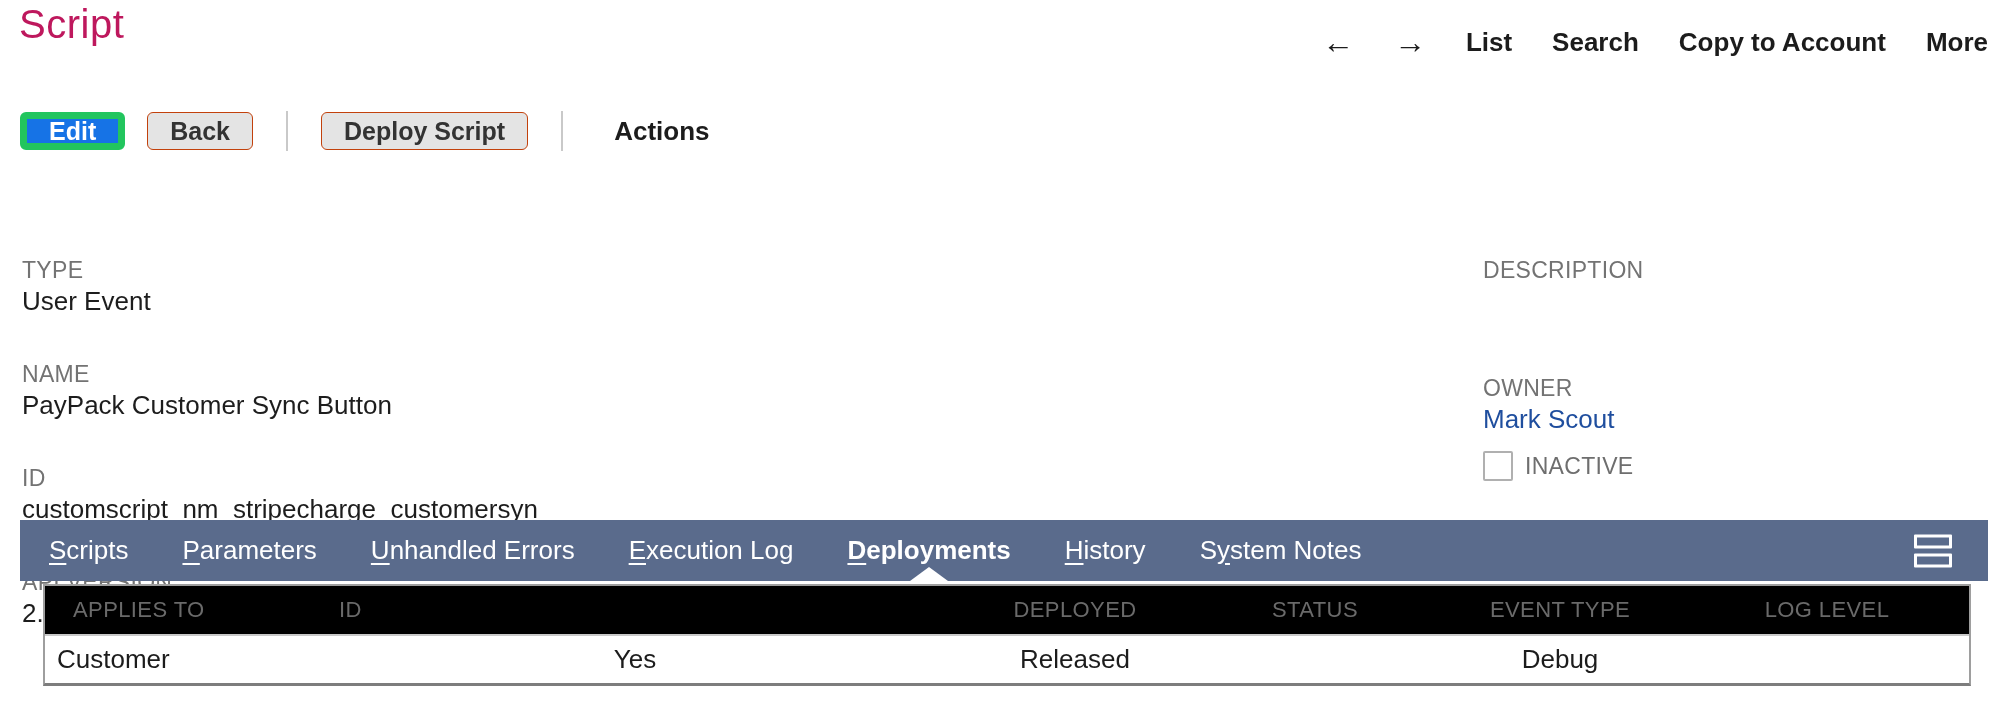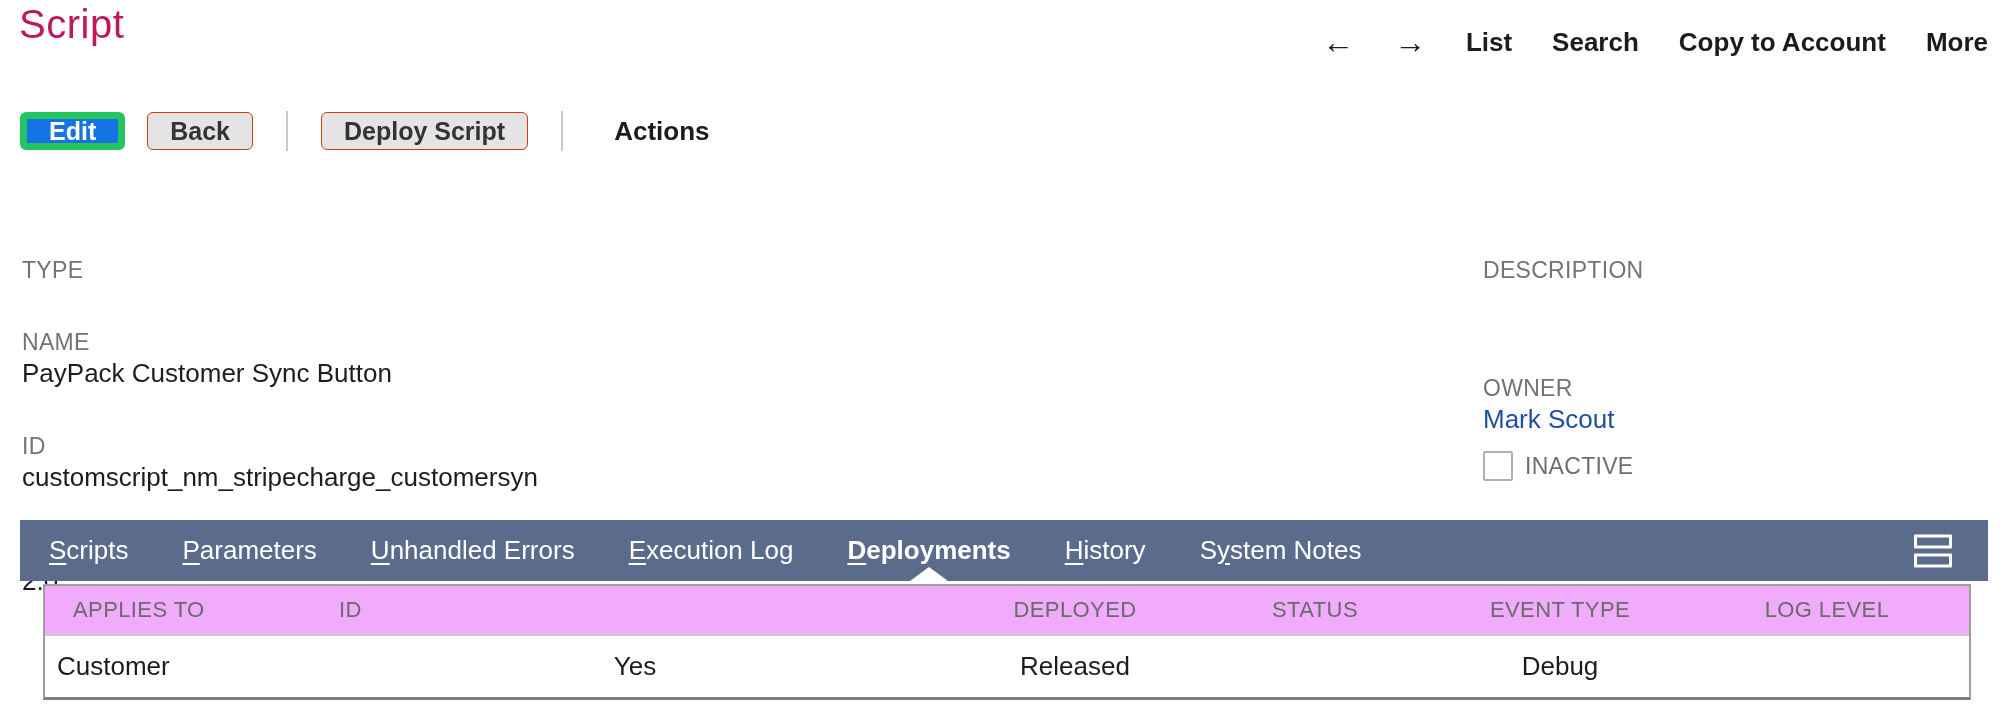--- a/index.html
+++ b/index.html
@@ -82,25 +82,25 @@
   .collapse-icon .bar{
     height:14px;border:3px solid #ffffff;border-radius:1px;box-sizing:border-box;
   }
   .collapse-icon .bar + .bar{margin-top:5px;}
   
   .dep-table{
     position:absolute;left:43px;top:584px;width:1928px;box-sizing:border-box;
     border:2px solid #9e9e9e;border-bottom:3px solid #7d7d7d;background:#ffffff;
   }
   .dep-row{display:grid;grid-template-columns:270px 640px 240px 240px 250px 1fr;}
-  .dep-head{background:#f0abfc;border-bottom:2px solid #c9c9c9;height:48px;}
+  .dep-head{background:#000000;border-bottom:2px solid #c9c9c9;height:48px;}
   .dep-head .cell{
     font-size:22px;color:#6a6a6a;letter-spacing:0.4px;display:flex;align-items:center;
   }
-  .dep-body{height:61px;}
+  .dep-body{height:47px;}
   .dep-body .cell{font-size:26px;color:#1c1c1c;display:flex;align-items:center;}
   .cell{box-sizing:border-box;white-space:nowrap;overflow:hidden;}
   .cell.c-left{justify-content:flex-start;}
   .cell.c-center{justify-content:center;}
   .pad-lg{padding-left:28px;}
   .pad-sm{padding-left:12px;}
   .pad-id{padding-left:24px;}
   .link-cell{color:#1f4e9e;cursor:pointer;}
 </style>
 </head>
@@ -122,20 +122,21 @@
   <div class="btn btn-secondary btn-back">Back</div>
   <div class="sep"></div>
   <div class="btn btn-secondary">Deploy Script</div>
   <div class="sep"></div>
   <div class="actions-label">Actions</div>
 </div>
 
 <div class="fields-left">
   <div class="field">
     <div class="field-label">TYPE</div>
+    <div class="field-value">User Event</div>
   </div>
   <div class="field">
     <div class="field-label">NAME</div>
     <div class="field-value">PayPack Customer Sync Button</div>
   </div>
   <div class="field">
     <div class="field-label">ID</div>
     <div class="field-value">customscript_nm_stripecharge_customersyn</div>
   </div>
   <div class="field">

